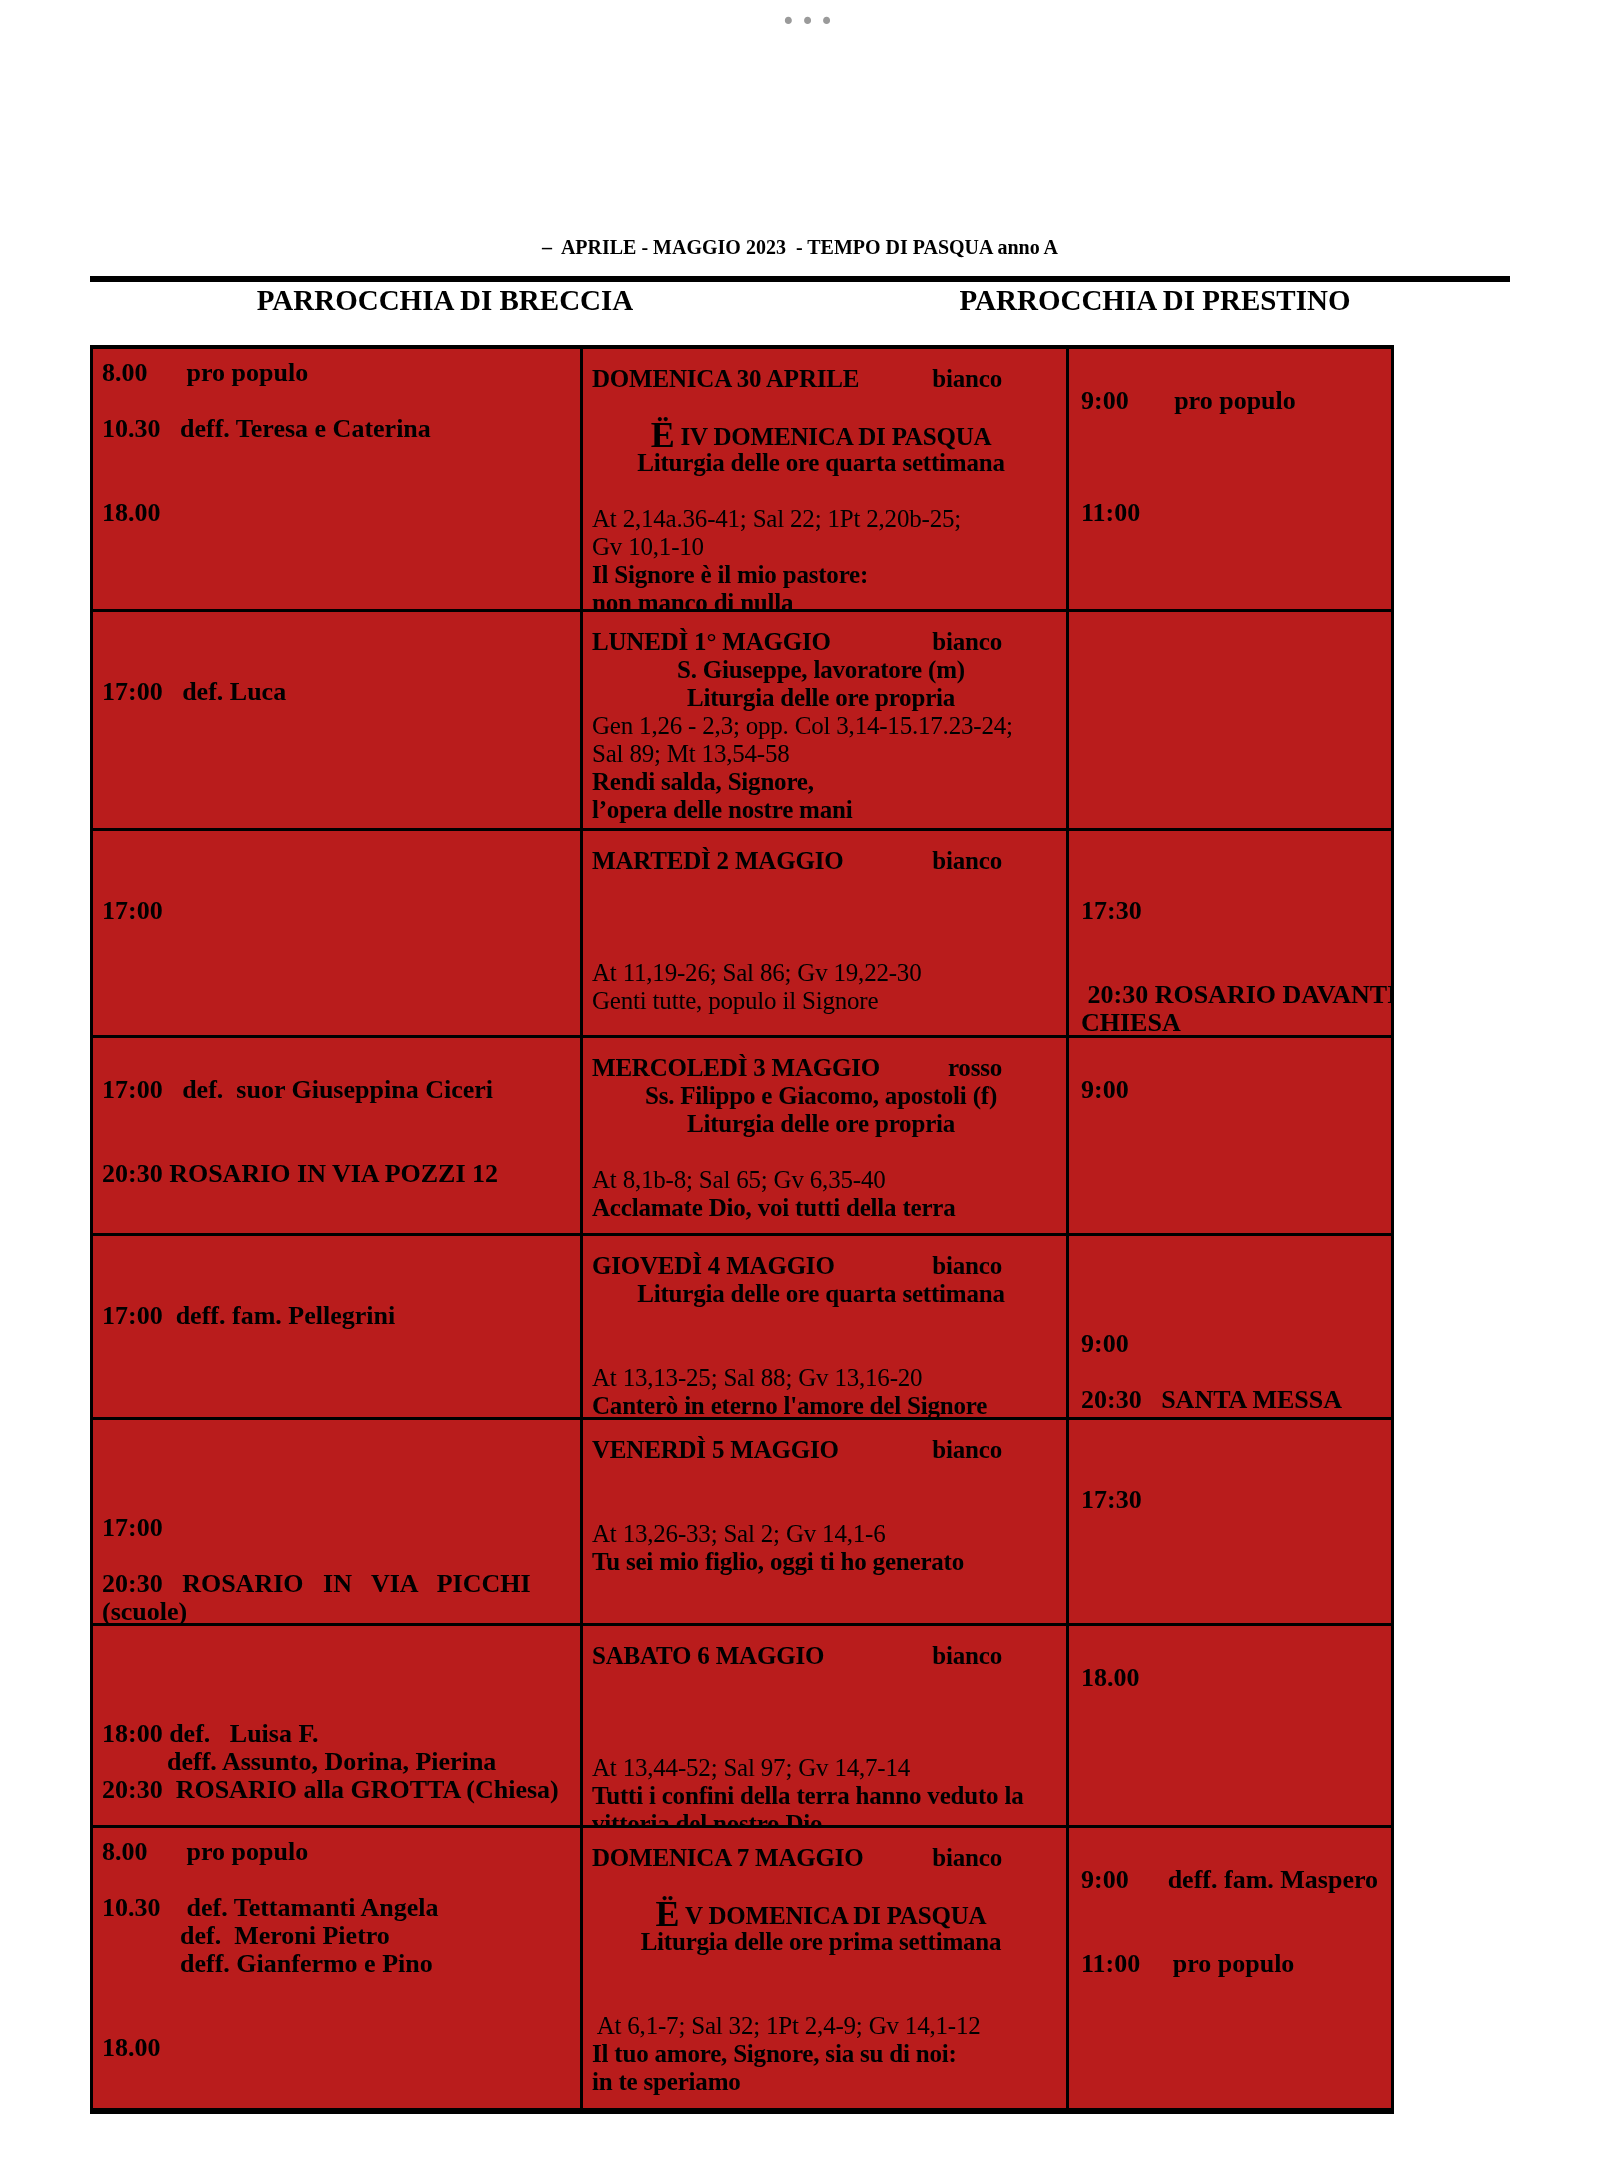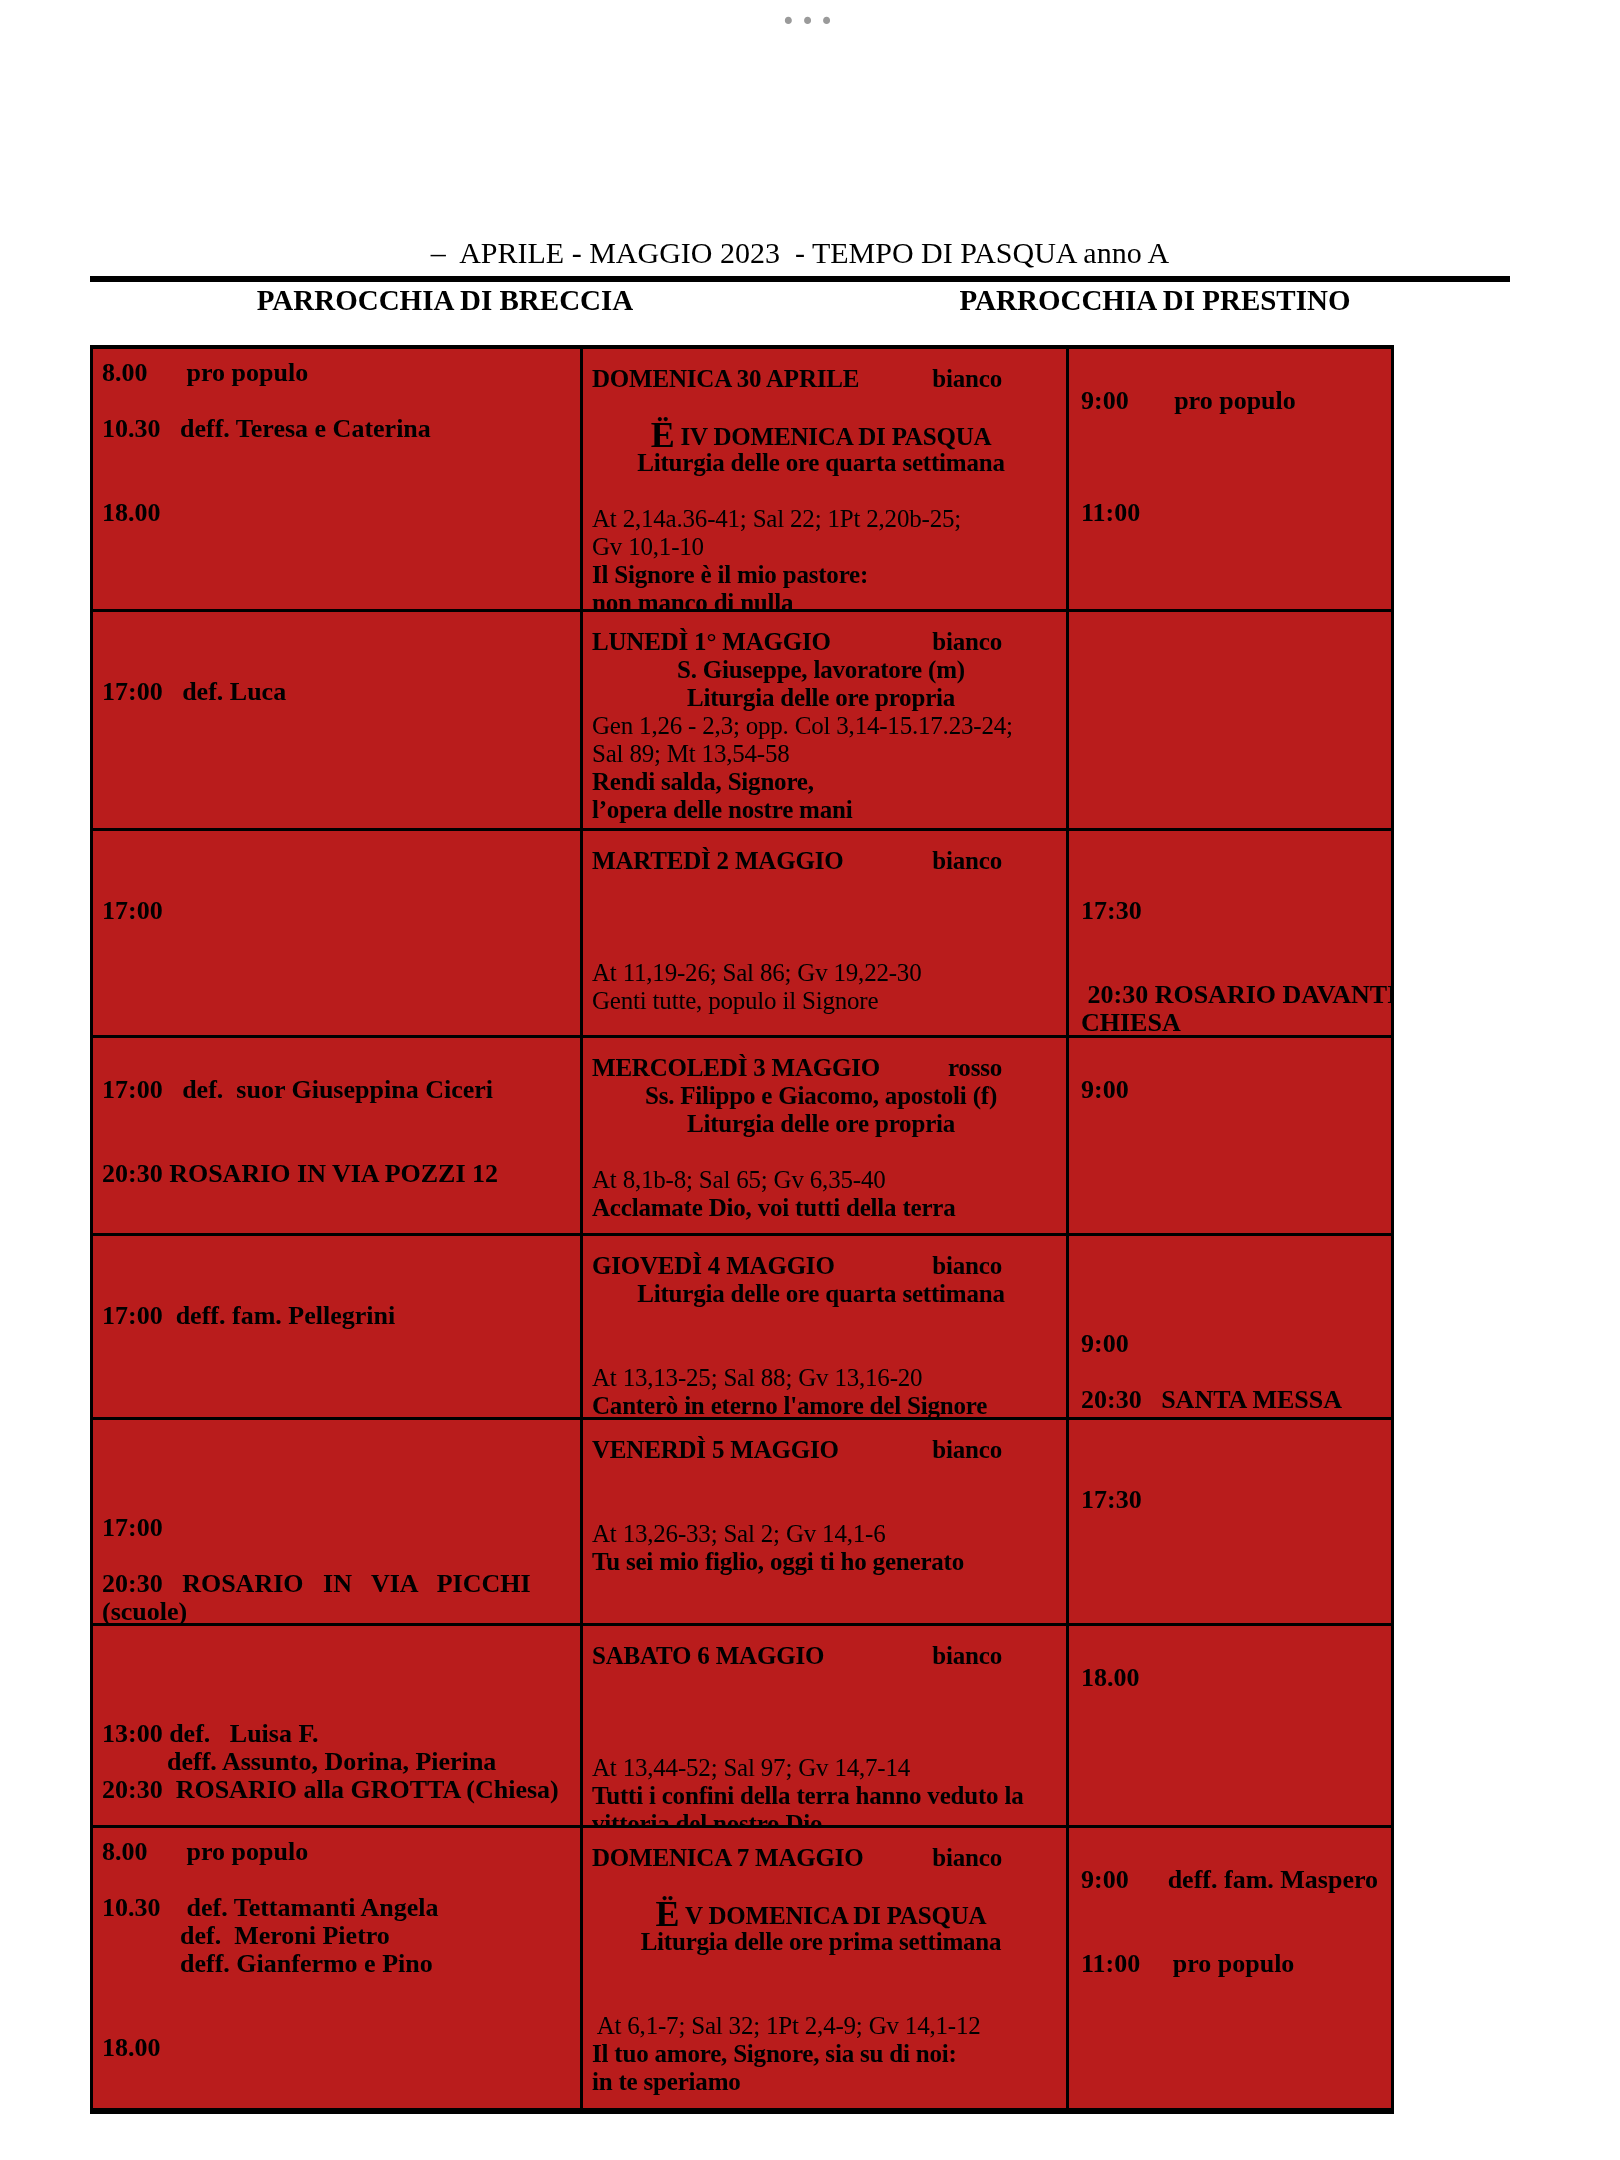--- a/index.html
+++ b/index.html
@@ -7,21 +7,21 @@
     font-family:"Liberation Serif", serif; color:#000; }
   .page { position:relative; width:1620px; height:2160px; overflow:hidden; }
 
   .menu-dots { position:absolute; top:8px; left:0; right:0; text-align:center;
     color:#9a9a9a; font-size:24px; letter-spacing:5px; font-family:"DejaVu Sans", sans-serif; }
 
   .corner { position:absolute; top:55px; right:98px; width:108px; text-align:center;
     font-weight:bold; font-size:31px; line-height:45px; }
 
   .doc-title { position:absolute; top:236px; left:90px; width:1420px; text-align:center;
-    font-weight:normal; font-size:30px; white-space:pre; }
+    font-weight:bold; font-size:20px; white-space:pre; }
 
   .thick-rule { position:absolute; top:276px; left:90px; width:1420px; height:6px; background:#000; }
 
   .parr-header { position:absolute; top:284px; left:90px; width:1420px; display:flex; }
   .parr-header > div { width:50%; text-align:center; font-weight:bold; font-size:29px; }
 
   .cal-table { position:absolute; top:313px; left:90px; width:1304px;
     border:3px solid #000; border-top-width:4px; border-bottom-width:6px; background:#b91c1c;margin-top:32px; }
   .row { display:flex; border-bottom:3px solid #000; overflow:hidden; }
   .row:last-child { border-bottom:none; }
@@ -223,21 +223,21 @@
           <div class="line">&nbsp;</div>
           <div class="line">17:30</div>
         </div>
   </div>
 
   <div class="row">
     <div class="cell breccia side">
           <div class="line">&nbsp;</div>
           <div class="line">&nbsp;</div>
           <div class="line">&nbsp;</div>
-          <div class="line">13:00 def.   Luisa F.</div>
+          <div class="line">18:00 def.   Luisa F.</div>
           <div class="line">          deff. Assunto, Dorina, Pierina</div>
           <div class="line">20:30  ROSARIO alla GROTTA (Chiesa)</div>
         </div>
     <div class="cell day">
       <div class="line day-head">
         <span class="day-name">SABATO 6 MAGGIO</span>
         <span class="day-color">bianco</span>
       </div>
     <div class="line">&nbsp;</div>
           <div class="line">&nbsp;</div>

